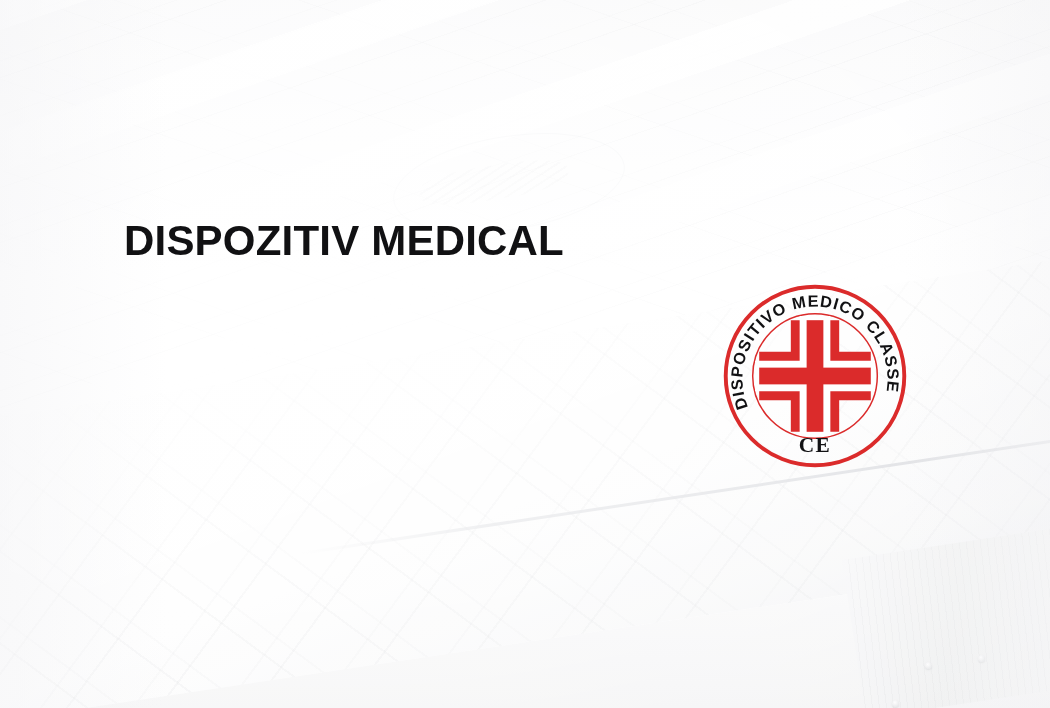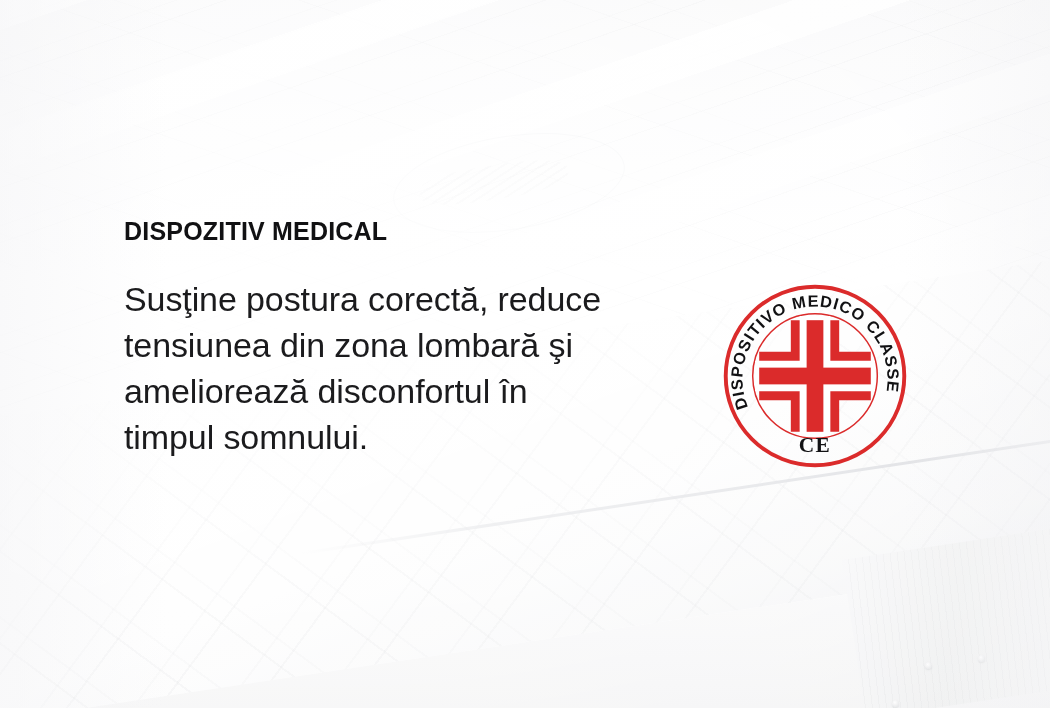--- a/index.html
+++ b/index.html
@@ -265,21 +265,21 @@
   
   .copy {
     position: absolute;
     left: 124px;
     top: 218px;
     width: 600px;
   }
   .headline {
     margin: 0;
     font-family: "Liberation Sans", sans-serif;
-    font-size: 25px;
+    font-size: 42px;
     font-weight: 700;
     letter-spacing: 0.2px;
     color: #111113;
     line-height: 1.1;
     white-space: nowrap;
   }
   .body-copy {
     margin: 0;
     padding-top: 30px;
     font-family: "Liberation Sans", sans-serif;
@@ -326,26 +326,20 @@
   <div class="tuft" style="left:925px; top:662px;" data-interactable="false"></div>
   <div class="tuft" style="left:978px; top:655px;" data-interactable="false"></div>
   <div class="tuft" style="left:892px; top:700px;" data-interactable="false"></div>
 
   <div class="bg-wash" data-interactable="false"></div>
   <div class="bg-vignette" data-interactable="false"></div>
 
   <div class="copy" data-interactable="false">
     <h1 class="headline" data-interactable="false">DISPOZITIV MEDICAL</h1>
 
-    <p class="body-copy" data-interactable="false">
-      <span class="ln" data-interactable="false">Susţine postura corectă, reduce</span>
-      <span class="ln" data-interactable="false">tensiunea din zona lombară şi</span>
-      <span class="ln" data-interactable="false">ameliorează disconfortul în</span>
-      <span class="ln" data-interactable="false">timpul somnului.</span>
-    </p>
   </div>
 
   <div class="badge" data-interactable="false">
     <svg viewBox="0 0 200 200" xmlns="http://www.w3.org/2000/svg" data-interactable="false">
       <defs>
 
         <path id="arcPath" d="M 26 128 A 78 78 0 1 1 174 128" fill="none"></path>
       </defs>
 
       <circle cx="100" cy="100" r="96" fill="none" stroke="#DB2B2B" stroke-width="4.2" data-interactable="false"></circle>

